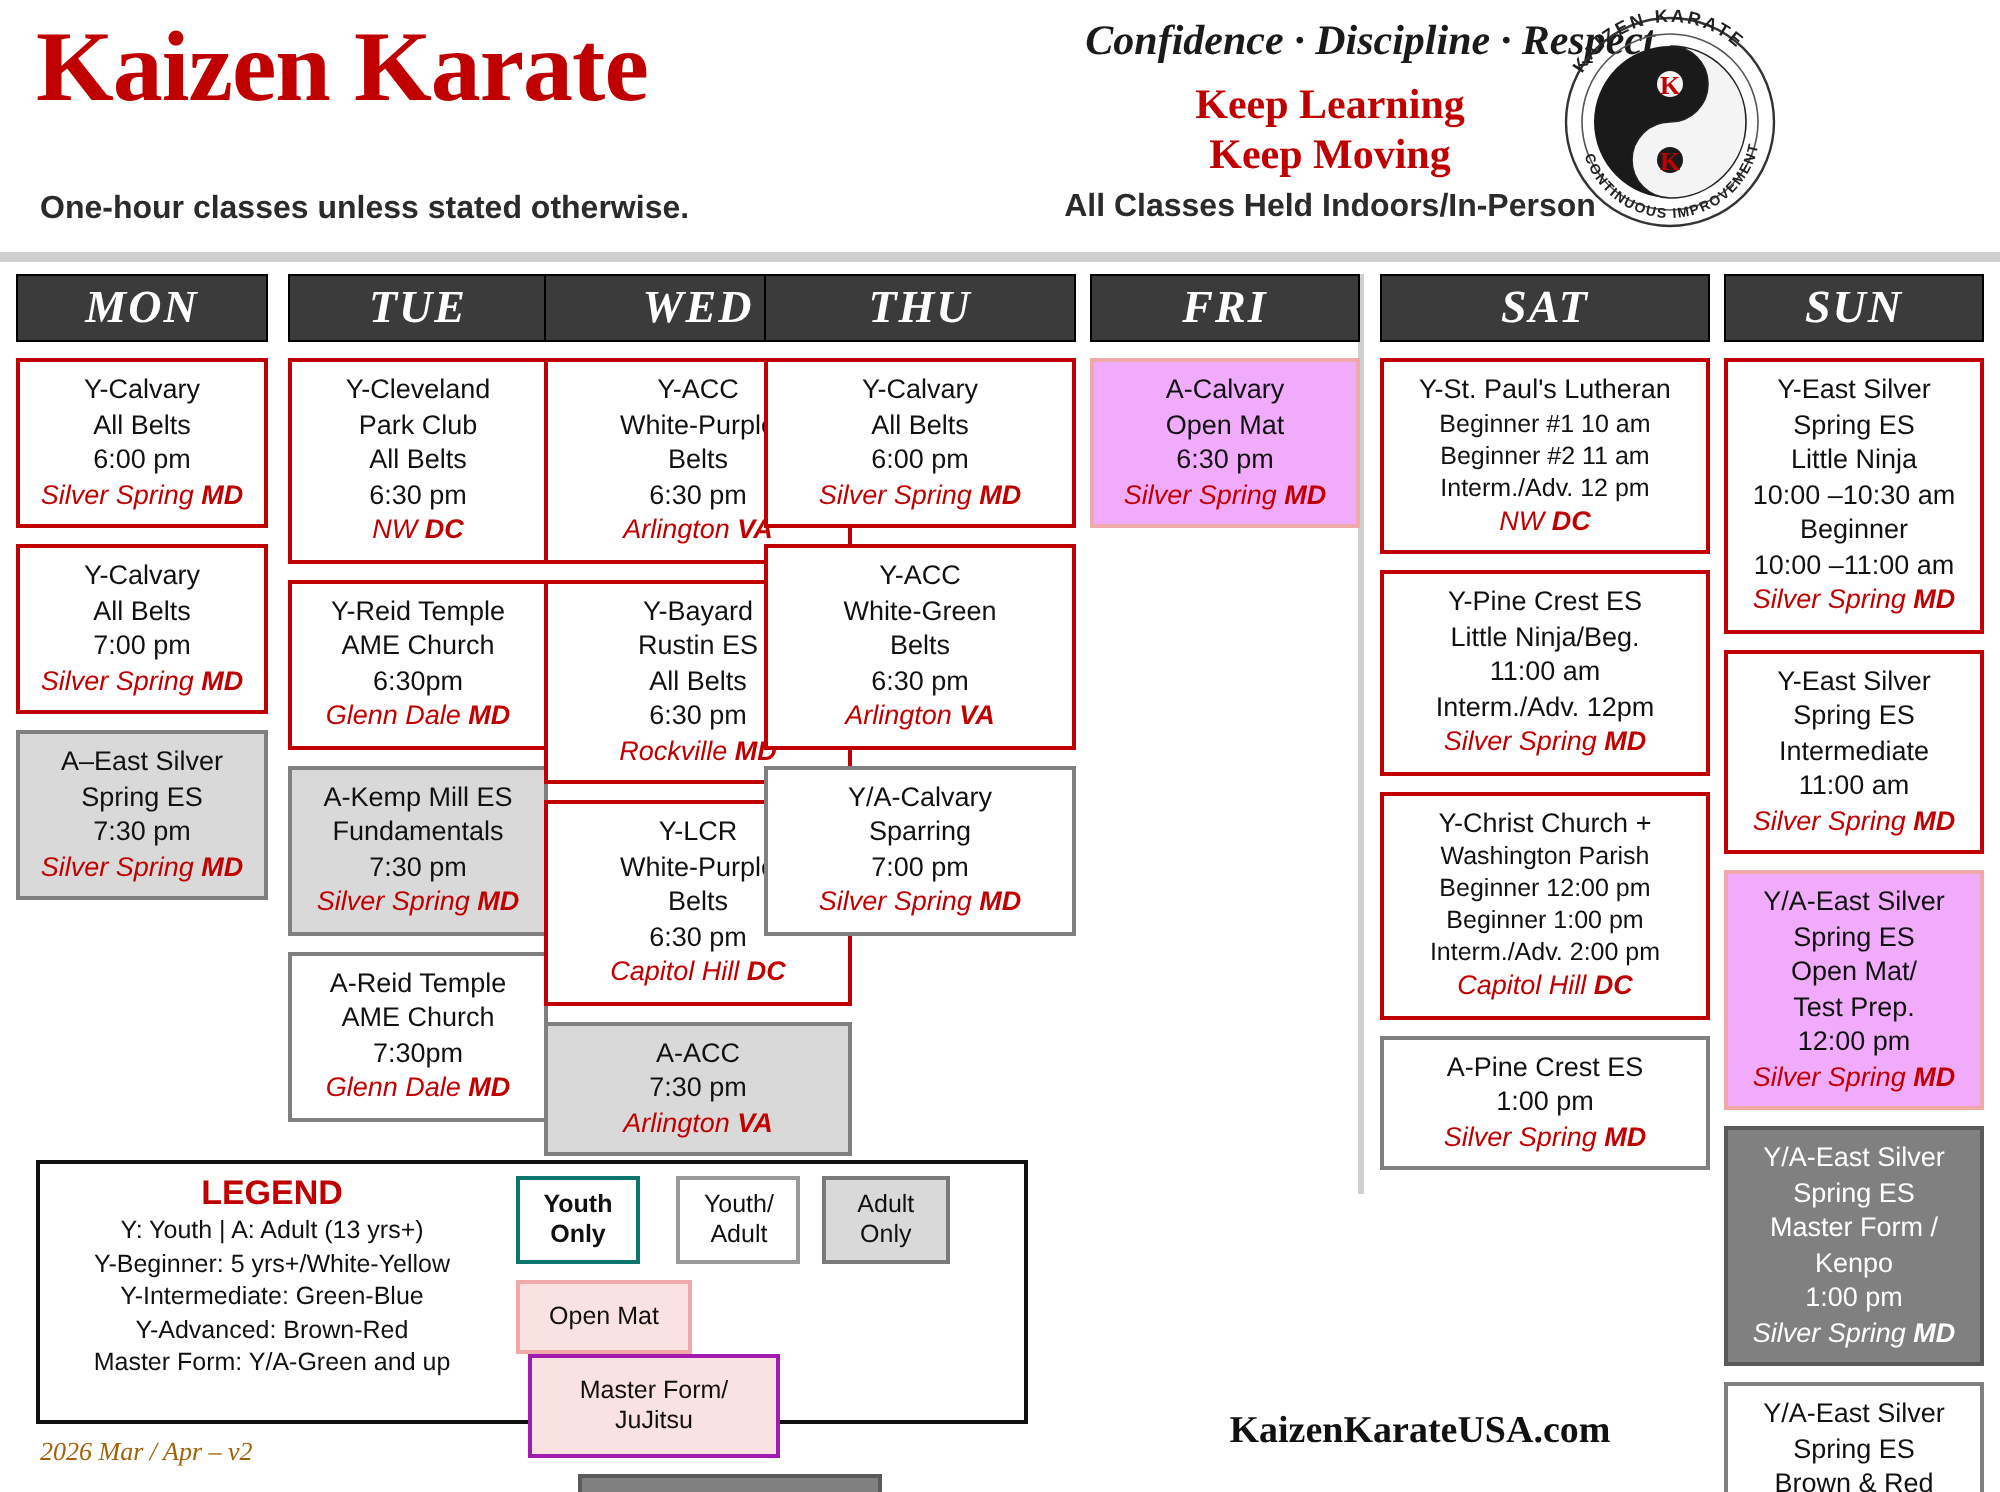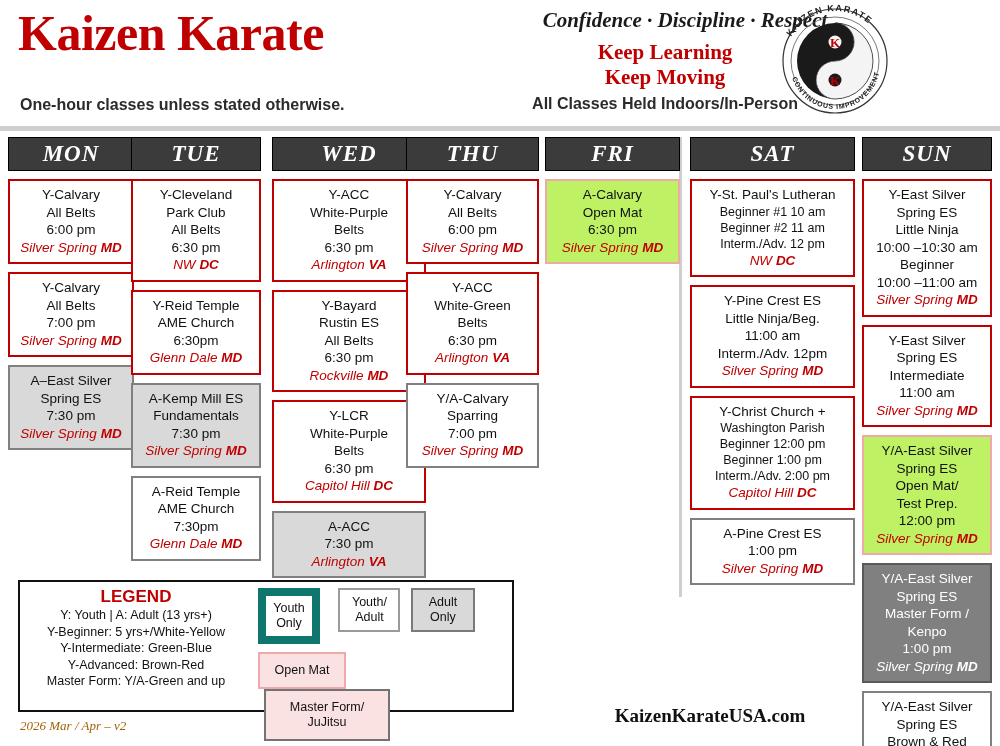--- a/index.html
+++ b/index.html
@@ -108,21 +108,21 @@
     background: #ffffff;
     margin-bottom: 8px;
     padding: 5px 3px 6px 3px;
     text-align: center;
     font-size: 13.5px;
     line-height: 17.5px;
     color: #111;
   }
   .cls.adult { border-color: #808080; background: #d9d9d9; }
   .cls.ya    { border-color: #808080; background: #ffffff; }
-  .cls.openmat { border-color: #f0a9a9; background: #bef264; }
+  .cls.openmat { border-color: #f0a9a9; background: #f0abfc; }
   .cls.masterkenpo { border-color: #5a5a5a; background: #808080; color:#fff; }
   .cls .loc {
     font-style: italic;
     color: #c00000;
     font-weight: normal;
   }
   .cls.masterkenpo .loc { color: #ffffff; }
   .cls .loc b { font-weight: bold; }
   .cls .sm { font-size: 12.5px; line-height: 16px; }
 
@@ -145,25 +145,25 @@
   .legline {
     text-align: center; font-size: 12.5px; line-height: 16.5px; color: #111;
   }
   #legend-left { position: absolute; left: 0; top: 0; width: 232px; }
   #legend-right { position: absolute; left: 232px; top: 6px; width: 226px; }
   .swatch {
     display: inline-block; text-align: center;
     font-size: 12.5px; line-height: 15px; color: #111;
     padding: 5px 6px; vertical-align: top;
   }
-  .sw-youth { border: 8px solid #0f766e; background: #fff; width: 62px; }
+  .sw-youth { border: 2px solid #0f766e; background: #fff; width: 62px; font-weight: bold; }
   .sw-ya { border: 2px solid #9a9a9a; background: #fff; width: 62px; }
   .sw-adult { border: 2px solid #7a7a7a; background: #d9d9d9; width: 64px; }
   .sw-open { border: 2px solid #f0a9a9; background: #fbe2e2; width: 88px; }
-  .sw-mf { border: 2px solid #737373; background: #fbe2e2; width: 126px; }
+  .sw-mf { border: 2px solid #a21caf; background: #fbe2e2; width: 126px; }
   .sw-kenpo { border: 2px solid #5a5a5a; background: #808080; color:#fff; width: 152px; }
 
   #site {
     position: absolute; left: 500px; top: 705px; width: 420px;
     text-align: center;
     font-family: "Liberation Serif", serif;
     font-weight: bold; font-size: 19px; color: #111;
   }
   #ver {
     position: absolute; left: 20px; top: 718px;
@@ -226,21 +226,21 @@
             <div class="loc">Silver Spring <b>MD</b></div>
           </div>
           <div class="cls adult">
             <div>A–East Silver</div>
             <div>Spring ES</div>
             <div>7:30 pm</div>
             <div class="loc">Silver Spring <b>MD</b></div>
           </div>
         </div>
       </div>
-      <div class="col" style="left: 131px; width: 130px;">
+      <div class="col" style="left: 144px; width: 130px;">
         <div class="colhead">TUE</div>
         <div class="colbody">
           <div class="cls">
             <div>Y-Cleveland</div>
             <div>Park Club</div>
             <div>All Belts</div>
             <div>6:30 pm</div>
             <div class="loc">NW <b>DC</b></div>
           </div>
           <div class="cls">
@@ -287,21 +287,21 @@
             <div>6:30 pm</div>
             <div class="loc">Capitol Hill <b>DC</b></div>
           </div>
           <div class="cls adult">
             <div>A-ACC</div>
             <div>7:30 pm</div>
             <div class="loc">Arlington <b>VA</b></div>
           </div>
         </div>
       </div>
-      <div class="col" style="left: 406px; width: 133px;">
+      <div class="col" style="left: 382px; width: 156px;">
         <div class="colhead">THU</div>
         <div class="colbody">
           <div class="cls">
             <div>Y-Calvary</div>
             <div>All Belts</div>
             <div>6:00 pm</div>
             <div class="loc">Silver Spring <b>MD</b></div>
           </div>
           <div class="cls">
             <div>Y-ACC</div>

